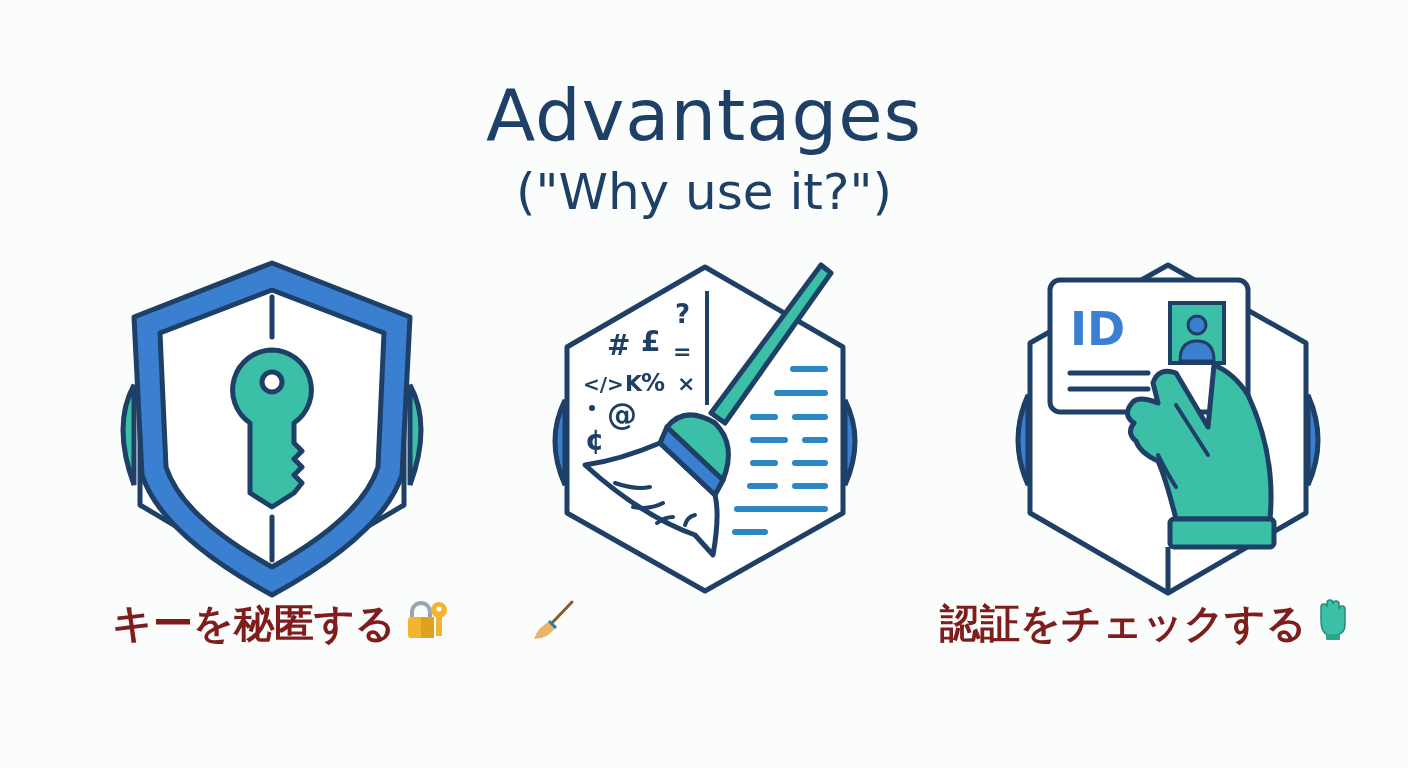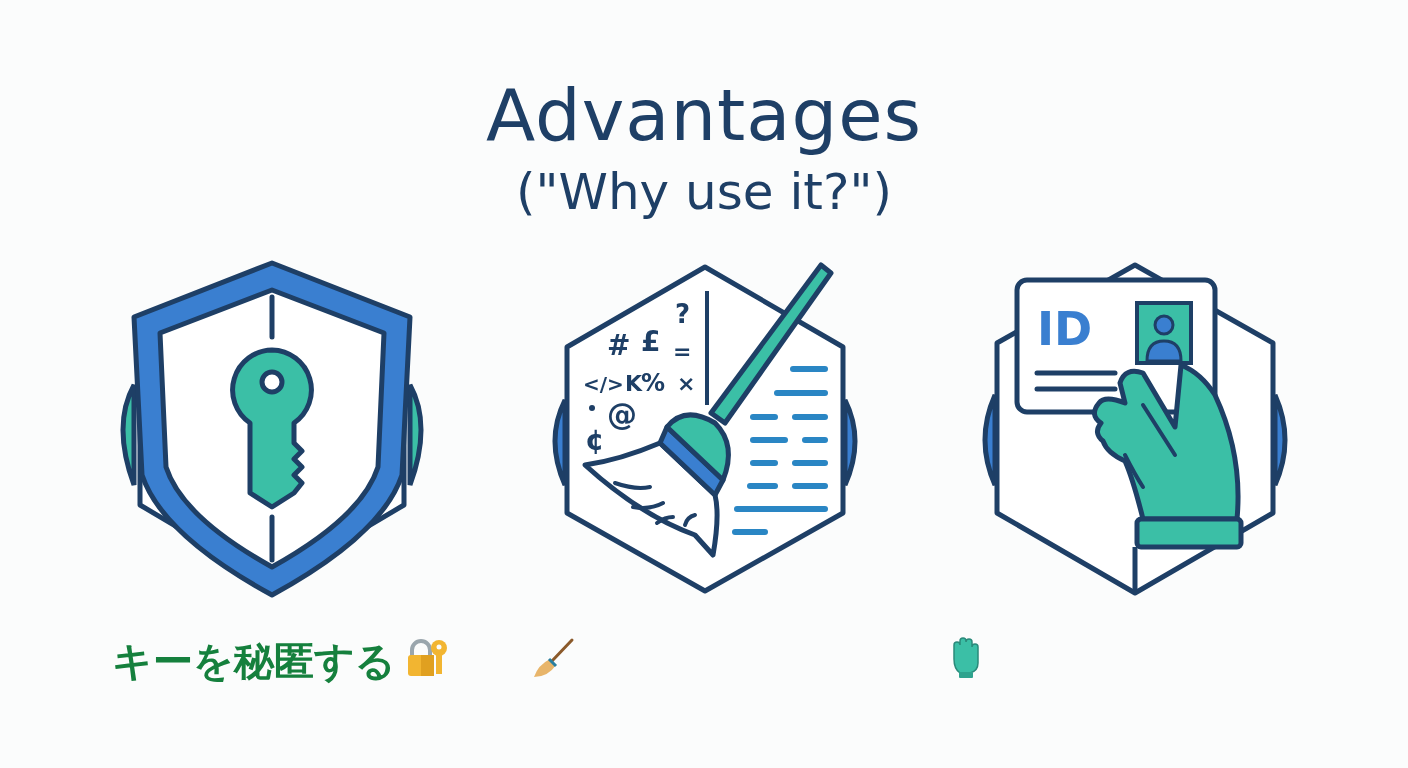--- a/index.html
+++ b/index.html
@@ -1,21 +1,21 @@
 <!DOCTYPE html>
 <html><head>
 <meta charset="utf-8">
 <style>
   html, body { margin:0; padding:0; }
   body { width:1408px; height:768px; background:#fbfcfc; position:relative; overflow:hidden; font-family:"DejaVu Sans", sans-serif; }
   .title { position:absolute; left:0; width:1408px; text-align:center; color:#1e3f66; }
   .t1 { top:70px; font-size:72px; font-weight:500; letter-spacing:1px; line-height:90px; }
   .t2 { top:162px; font-size:50px; line-height:60px; }
   .card { position:absolute; top:255px; }
-  .caption { position:absolute; top:635px; font-size:40px; font-weight:bold; color:#15803d; white-space:nowrap; line-height:52px; }
+  .caption { position:absolute; top:597px; font-size:40px; font-weight:bold; color:#7f1d1d; white-space:nowrap; line-height:52px; }
   .emoji { display:inline-block; vertical-align:middle; margin-left:8px; }
 </style>
 </head>
 <body>
 
 <div class="title t1">Advantages</div>
 <div class="title t2">("Why use it?")</div>
 
 <div class="card" style="left:112px;">
   <svg width="320" height="345" viewBox="0 0 320 345">
@@ -101,21 +101,21 @@
 <div class="caption" style="left:522px;">
   <span class="emoji">
     <svg width="46" height="42" viewBox="0 0 46 42">
       <line x1="42" y1="3" x2="22" y2="24" stroke="#8b5a2b" stroke-width="3" stroke-linecap="round"></line>
       <path d="M20,22 L26,28 Q18,40 4,40 Q8,28 20,22 Z" fill="#e8b56a"></path>
       <line x1="19" y1="22" x2="26" y2="29" stroke="#2a7fa0" stroke-width="3"></line>
     </svg>
   </span>
 </div>
 
-<div class="card" style="left:975px;">
+<div class="card" style="left:1008px;">
   <svg width="320" height="345" viewBox="0 0 320 345">
     <path d="M20,140 Q0,185 20,230 Z" fill="#3a7fd0" stroke="#1e3f66" stroke-width="5"></path>
     <path d="M300,140 Q320,185 300,230 Z" fill="#3a7fd0" stroke="#1e3f66" stroke-width="5"></path>
     <polygon points="160,10 298,88 298,258 160,338 22,258 22,88" fill="#fff" stroke="#1e3f66" stroke-width="5" stroke-linejoin="round"></polygon>
     <line x1="160" y1="292" x2="160" y2="338" stroke="#1e3f66" stroke-width="5"></line>
 
     <rect x="42" y="25" width="198" height="132" rx="10" fill="#fff" stroke="#1e3f66" stroke-width="5"></rect>
     <text x="62" y="90" font-size="46" font-weight="bold" fill="#3a7fd0" font-family="DejaVu Sans, sans-serif">ID</text>
     <rect x="162" y="48" width="54" height="60" fill="#3bbfa6" stroke="#1e3f66" stroke-width="4"></rect>
     <circle cx="189" cy="70" r="9" fill="#3a7fd0" stroke="#1e3f66" stroke-width="3"></circle>
@@ -123,19 +123,19 @@
     <line x1="62" y1="118" x2="140" y2="118" stroke="#1e3f66" stroke-width="5" stroke-linecap="round"></line>
     <line x1="62" y1="134" x2="140" y2="134" stroke="#1e3f66" stroke-width="5" stroke-linecap="round"></line>
 
     <path d="M145,128 Q150,112 168,118 L200,172 L206,110 Q226,118 240,140 Q268,200 262,264 L168,264 Q158,224 150,206 Q132,198 128,186 Q118,178 126,168 Q114,160 124,148 Q130,140 150,148 Z" fill="#3bbfa6" stroke="#1e3f66" stroke-width="5" stroke-linejoin="round"></path>
     <path d="M168,150 L200,200" stroke="#1e3f66" stroke-width="4" fill="none" stroke-linecap="round"></path>
     <path d="M150,200 Q160,220 168,232" stroke="#1e3f66" stroke-width="4" fill="none" stroke-linecap="round"></path>
     <rect x="162" y="264" width="104" height="28" rx="4" fill="#3bbfa6" stroke="#1e3f66" stroke-width="5"></rect>
   </svg>
 </div>
 <div class="caption" style="left:940px;">
-  <span class="emoji">
+  <span>認証をチェックする</span><span class="emoji">
     <svg width="36" height="42" viewBox="0 0 36 42">
       <path d="M6,22 V8 a3,3 0 0 1 6,0 V4 a3,3 0 0 1 6,0 V5 a3,3 0 0 1 6,0 V10 a3,3 0 0 1 6,0 V26 Q30,34 22,36 H12 Q6,32 6,22 Z" fill="#3bbfa6" stroke="#2a8a7a" stroke-width="1.5"></path>
       <rect x="11" y="35" width="14" height="6" rx="1" fill="#2ea38e"></rect>
     </svg>
   </span>
 </div>
 
 </body></html>

